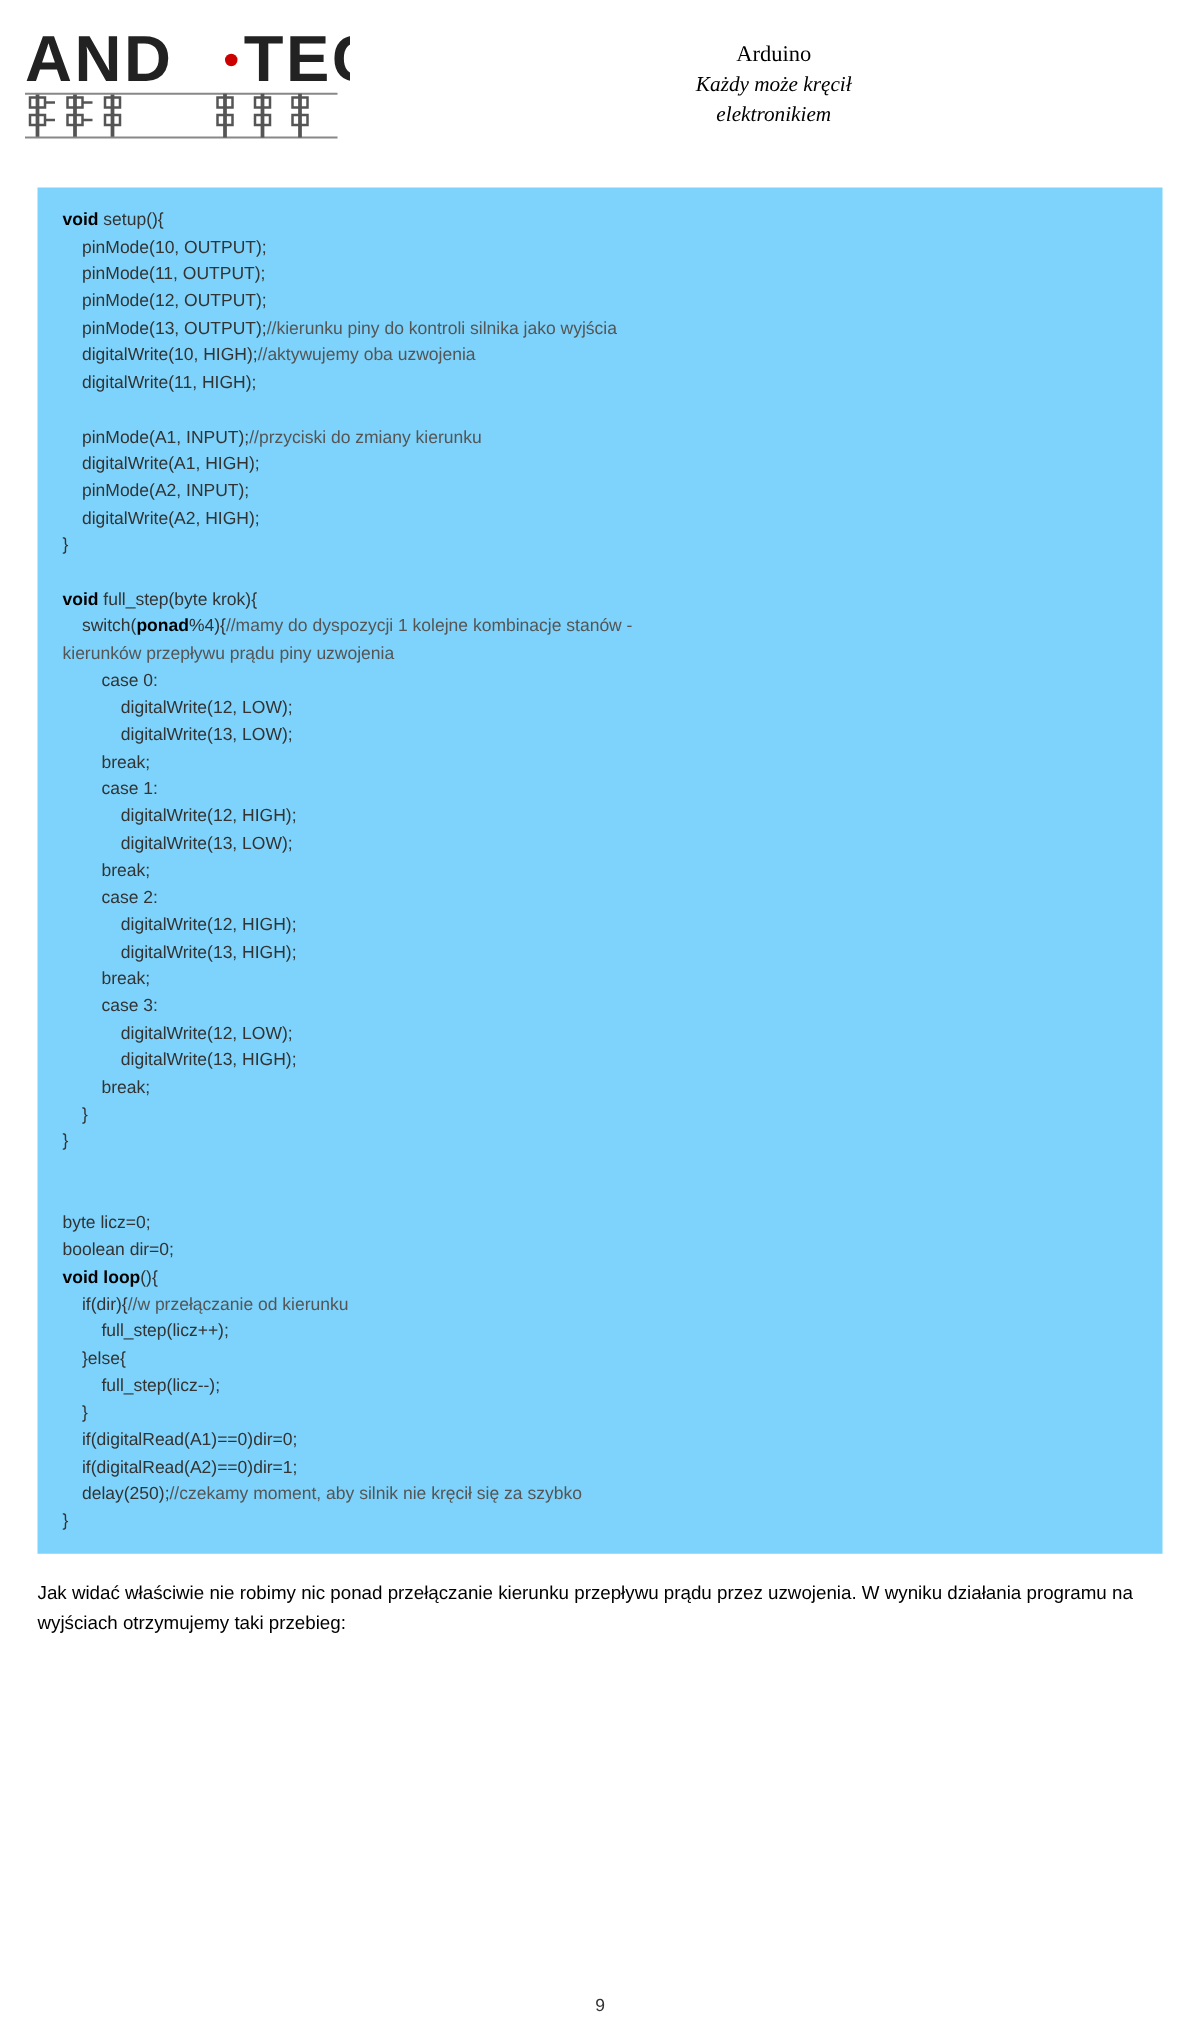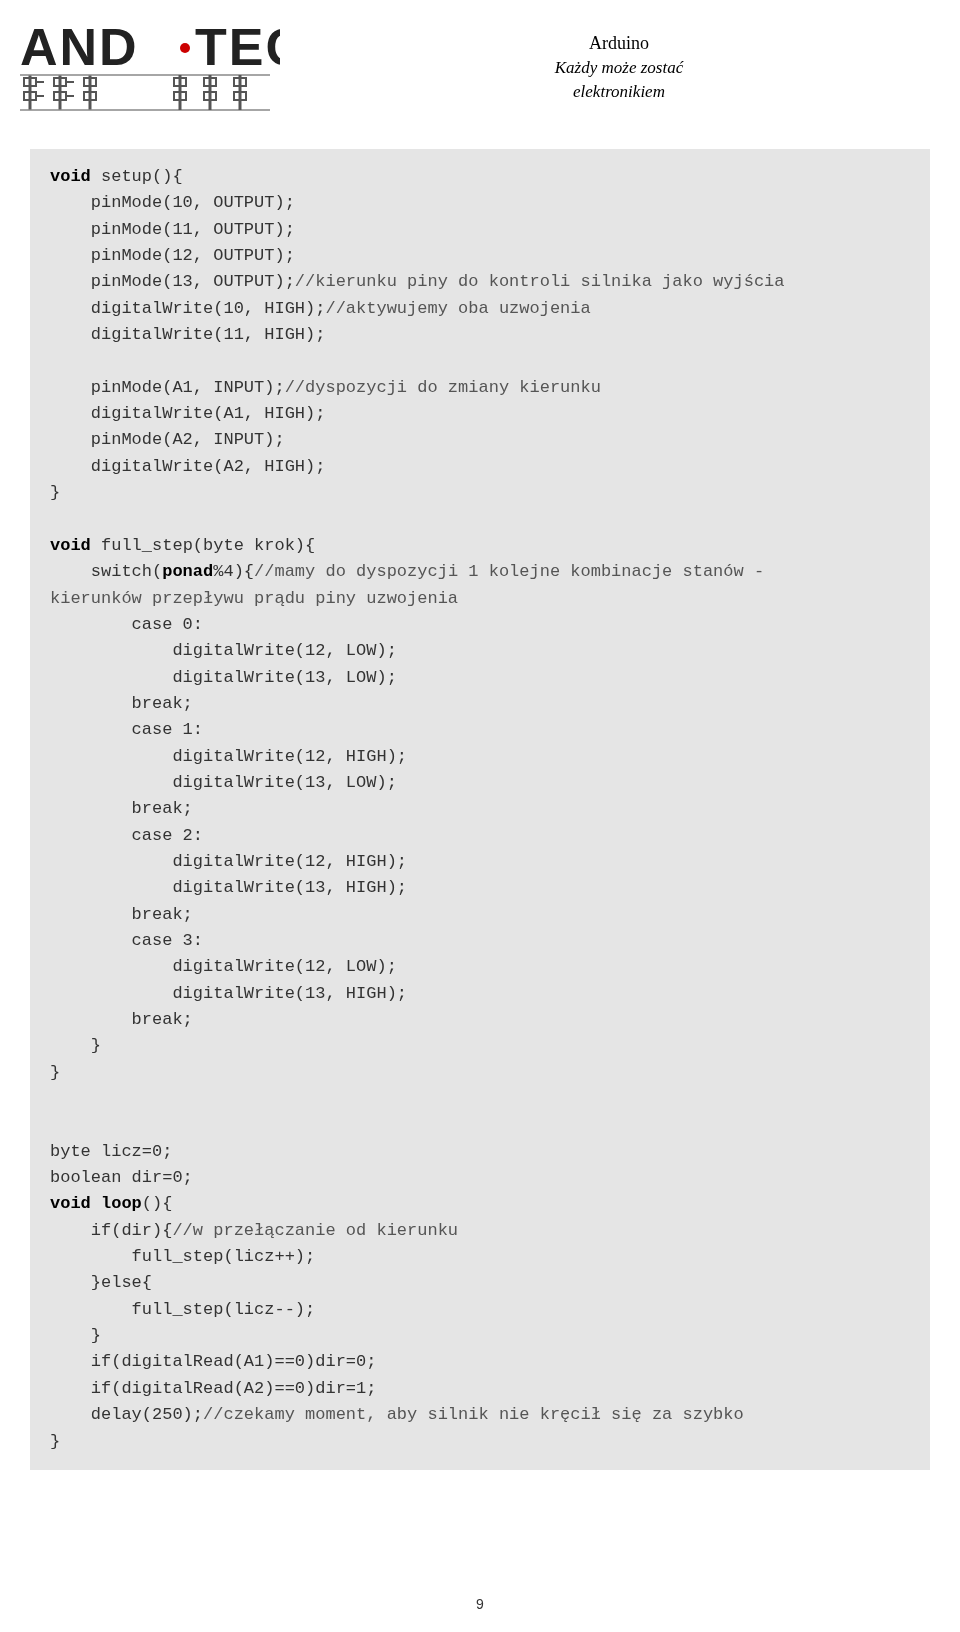--- a/index.html
+++ b/index.html
@@ -65,25 +65,25 @@
       display: block;
     }
 
     
     .content {
       padding: 5px 30px 30px 30px;
     }
 
     
     .code-block {
-      font-family: Liberation Mono, monospace;
-      font-size: 17px;
+      font-family: Liberation Sans, sans-serif;
+      font-size: 14px;
       line-height: 1.55;
       color: #333333;
-      background: #e5e5e5;
+      background: #7dd3fc;
       padding: 15px 20px;
       margin-bottom: 20px;
       white-space: pre;
       border: none;
     }
 
     .code-block .kw {
       font-weight: bold;
       color: #000000;
     }
@@ -148,36 +148,36 @@
       <rect x="194" y="82" width="12" height="8" fill="none" stroke="#555" stroke-width="2"></rect>
 
       <line x1="230" y1="65" x2="230" y2="100" stroke="#555" stroke-width="3"></line>
       <rect x="224" y="68" width="12" height="8" fill="none" stroke="#555" stroke-width="2"></rect>
       <rect x="224" y="82" width="12" height="8" fill="none" stroke="#555" stroke-width="2"></rect>
     </svg>
   </div>
 
   <div class="header-title">
     <span class="subtitle1">Arduino</span>
-    <span class="subtitle2">Każdy może zostać</span>
+    <span class="subtitle2">Każdy może kręcił</span>
     <span class="subtitle3">elektronikiem</span>
   </div>
 </div>
 
 <div class="content">
 
   <div class="code-block"><span class="kw">void</span> setup(){
     pinMode(10, OUTPUT);
     pinMode(11, OUTPUT);
     pinMode(12, OUTPUT);
     pinMode(13, OUTPUT);<span style="color:#555">//kierunku piny do kontroli silnika jako wyjścia</span>
     digitalWrite(10, HIGH);<span style="color:#555">//aktywujemy oba uzwojenia</span>
     digitalWrite(11, HIGH);
 
-    pinMode(A1, INPUT);<span style="color:#555">//dyspozycji do zmiany kierunku</span>
+    pinMode(A1, INPUT);<span style="color:#555">//przyciski do zmiany kierunku</span>
     digitalWrite(A1, HIGH);
     pinMode(A2, INPUT);
     digitalWrite(A2, HIGH);
 }
 
 <span class="kw">void</span> full_step(byte krok){
     switch(<span class="kw">ponad</span>%4){<span style="color:#555">//mamy do dyspozycji 1 kolejne kombinacje stanów -</span>
 <span style="color:#555">kierunków przepływu prądu piny uzwojenia</span>
         case 0:
             digitalWrite(12, LOW);
@@ -205,16 +205,17 @@
     if(dir){<span style="color:#555">//w przełączanie od kierunku</span>
         full_step(licz++);
     }else{
         full_step(licz--);
     }
     if(digitalRead(A1)==0)dir=0;
     if(digitalRead(A2)==0)dir=1;
     delay(250);<span style="color:#555">//czekamy moment, aby silnik nie kręcił się za szybko</span>
 }</div>
 
+  <p class="prose">Jak widać właściwie nie robimy nic ponad przełączanie kierunku przepływu prądu przez uzwojenia. W wyniku działania programu na wyjściach otrzymujemy taki przebieg:</p>
 
 </div>
 
 <div class="page-number">9</div>
 
 </body></html>

